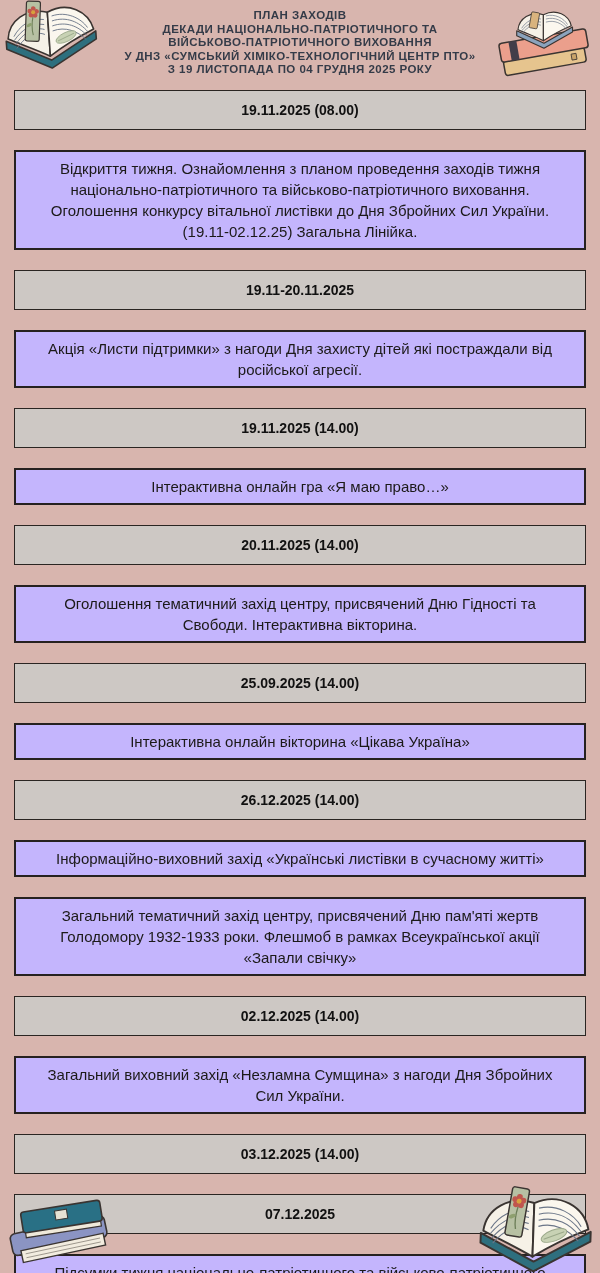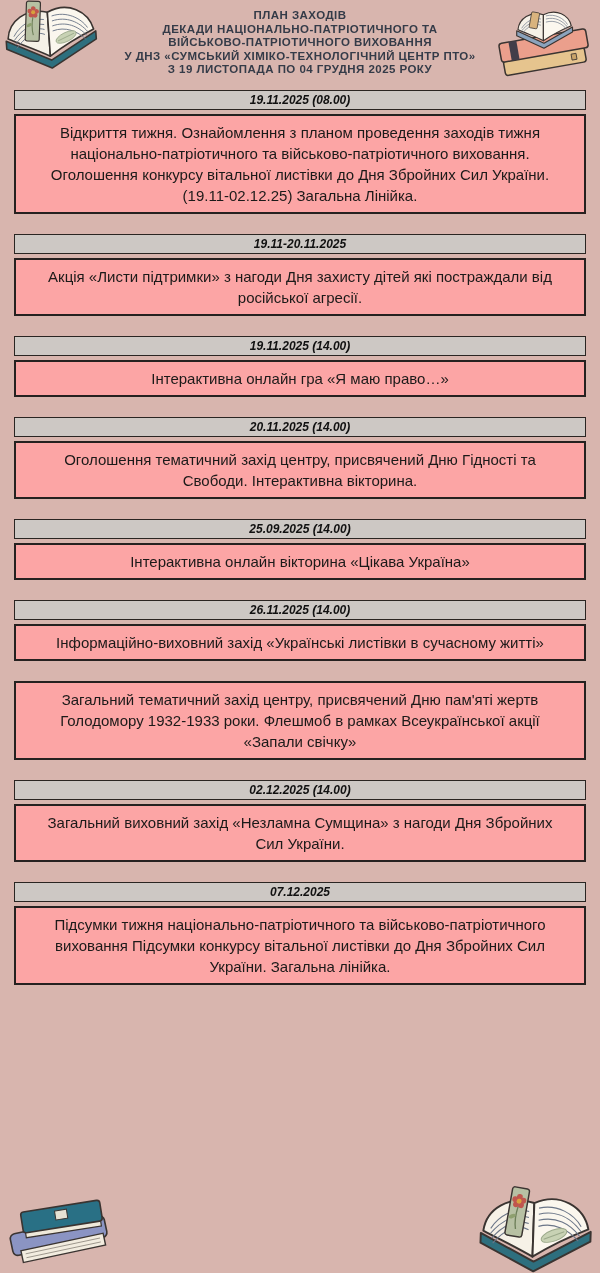--- a/index.html
+++ b/index.html
@@ -19,28 +19,27 @@
     color:#343b48;
     text-transform:uppercase;
   }
   .cards{margin:13px 14px 0 14px;}
   .card{margin-bottom:20px;}
   .card-date{
     background:#cdc8c4;
     border:1.5px solid #2a2522;
     text-align:center;
     font-weight:bold;
-    font-size:12px;
+    font-size:14px;
     color:#111111;
-    padding:2px 6px;
-    font-style:italic;
+    padding:11px 6px;
   }
   .card-body{
-    margin-top:4px;
-    background:#fca5a5;
+    margin-top:20px;
+    background:#c4b5fd;
     border:2px solid #262120;
     text-align:center;
     font-size:15px;
     line-height:21px;
     color:#1c1a19;
     padding:6px 18px;
   }
   .deco{position:absolute;pointer-events:none;}
   .deco-tl{left:2px;top:-2px;width:100px;transform:rotate(-4deg);}
   .deco-tr{right:4px;top:4px;width:104px;}
@@ -194,34 +193,35 @@
     <div class="card-date">20.11.2025 (14.00)</div>
     <div class="card-body">Оголошення тематичний захід центру, присвячений Дню Гідності та Свободи. Інтерактивна вікторина.</div>
   </div>
 
   <div class="card">
     <div class="card-date">25.09.2025 (14.00)</div>
     <div class="card-body">Інтерактивна онлайн вікторина «Цікава Україна»</div>
   </div>
 
   <div class="card">
-    <div class="card-date">26.11.2025 (14.00)</div>
+    <div class="card-date">26.12.2025 (14.00)</div>
     <div class="card-body">Інформаційно-виховний захід «Українські листівки в сучасному житті»</div>
   </div>
 
   <div class="card">
     <div class="card-body">Загальний тематичний захід центру, присвячений Дню пам'яті жертв Голодомору 1932-1933 роки. Флешмоб в рамках Всеукраїнської акції «Запали свічку»</div>
   </div>
 
   <div class="card">
     <div class="card-date">02.12.2025 (14.00)</div>
     <div class="card-body">Загальний виховний захід «Незламна Сумщина» з нагоди Дня Збройних Сил України.</div>
   </div>
 
   <div class="card">
+    <div class="card-date">03.12.2025 (14.00)</div>
   </div>
 
   <div class="card">
     <div class="card-date">07.12.2025</div>
     <div class="card-body">Підсумки тижня національно-патріотичного та військово-патріотичного виховання Підсумки конкурсу вітальної листівки до Дня Збройних Сил України. Загальна лінійка.</div>
   </div>
 
 </div>
 
 </body></html>

